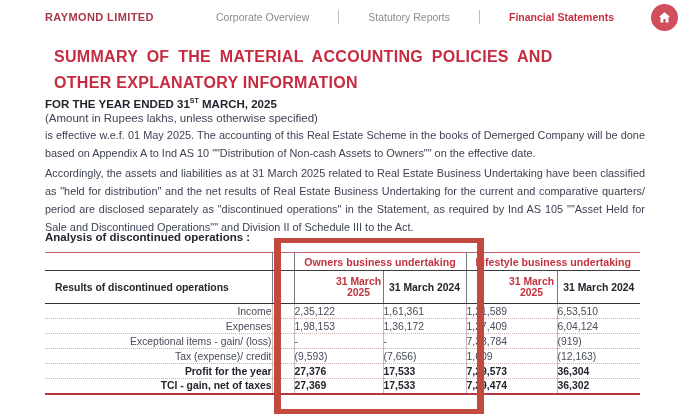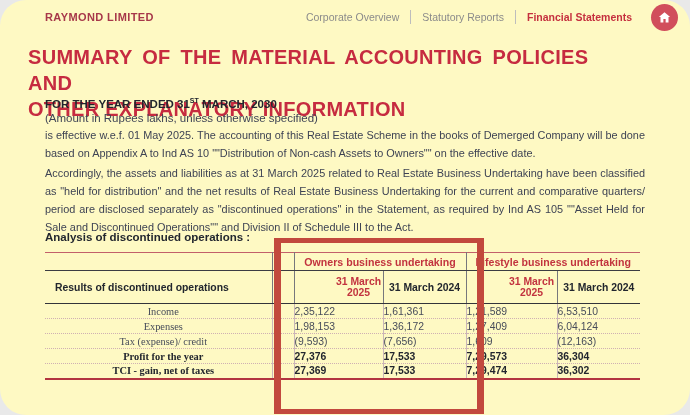--- a/index.html
+++ b/index.html
@@ -1,31 +1,31 @@
 <!DOCTYPE html>
 <html><head>
 <meta charset="utf-8">
 <style>
   * { margin:0; padding:0; box-sizing:border-box; }
   html,body { background:#e9e9e9; }
   .page {
-    position:relative; width:690px; height:415px; background:#fef9c3;
-    font-family:"Liberation Sans", sans-serif; overflow:hidden; margin:0 auto;border-radius:26px;
+    position:relative; width:690px; height:415px; background:#ffffff;
+    font-family:"Liberation Sans", sans-serif; overflow:hidden; margin:0 auto;
   }
   
   .topbar { position:absolute; top:0; left:0; right:0; height:34px; display:flex; align-items:center; }
   .brand { margin-left:45px; font-size:11px; font-weight:700; letter-spacing:.4px; color:#a7384a; }
-  .nav { margin-left:auto; display:flex; align-items:center; margin-right:12px; }
+  .nav { margin-left:auto; display:flex; align-items:center; margin-right:12px;gap:18px; }
   .nav-item { font-size:10.5px; color:#8b8b8b; padding:0 11px; cursor:pointer; white-space:nowrap; }
   .nav-item.active { color:#c5303f; font-weight:700; }
   .nav-sep { width:1px; height:14px; background:#bdbdbd; }
   .home-btn { width:27px; height:27px; border-radius:50%; background:#d14e5c; display:flex; align-items:center; justify-content:center; margin-left:8px; cursor:pointer; flex:0 0 auto; }
   .home-btn svg { width:15px; height:15px; }
   
-  .title { position:absolute; left:28px; top:44px; width:600px; color:#c62b40; font-weight:800; font-size:20px; line-height:26px; letter-spacing:.3px; }
+  .title { position:absolute; left:54px; top:44px; width:600px; color:#c62b40; font-weight:800; font-size:16px; line-height:26px; letter-spacing:.3px; }
   .title .l1 { word-spacing:4px; }
   .period { position:absolute; left:45px; top:97px; font-size:11.5px; font-weight:700; color:#21252e; }
   .period sup { font-size:7px; }
   .amount-note { position:absolute; left:45px; top:112px; font-size:11.5px; color:#3e4354; }
   .para { position:absolute; left:45px; width:600px; font-size:10.9px; line-height:18px; color:#3e4354; text-align:justify; }
   .para.p1 { top:126px; }
   .para.p2 { top:164px; }
   .analysis { position:absolute; left:45px; top:231px; font-size:11.5px; font-weight:700; color:#23272f; }
   
   .tbl-wrap { position:absolute; left:45px; top:252px; width:595px; }
@@ -35,21 +35,21 @@
   col.c-l25 { width:91px; } col.c-l24 { width:83px; }
   th, td { font-weight:400; }
   .vl { border-left:1px solid #c9b6b8; }
   tr.group th { height:18px; border-bottom:1px solid #3c3c42; color:#c2333f; font-weight:700; text-align:center; font-size:10.6px; }
   tr.group th.vl { border-left:1px solid #77777c; }
   tr.cols th { height:33px; border-bottom:1.5px solid #33343a; font-weight:700; text-align:center; color:#22262e; font-size:10.4px; }
   tr.cols th.vl { border-left:1px solid #77777c; }
   tr.cols th.red { color:#c2333f;padding-left:40px; }
   tr.cols th.lbl { text-align:left; padding-left:10px; }
   tbody td { height:15px; border-bottom:1px dotted #cfb0b3; color:#474c5a; }
-  tbody td.lbl { text-align:center; padding-left:10px;font-family:Liberation Serif, serif; }
+  tbody td.lbl { text-align:right; padding-left:10px; }
   tbody td.num { text-align:left; padding-right:7px; }
   tbody tr.bold td { font-weight:700; color:#22262e; }
   tbody tr:last-child td { border-bottom:2.5px solid #b23540; }
   
   .highlight-box { position:absolute; left:274px; top:238px; width:210px; height:176px;
     border:7px solid #c2493d; border-top-width:5px; border-bottom-width:5px; pointer-events:none; }
 </style>
 </head>
 <body>
 
@@ -71,21 +71,21 @@
         </span>
       </div>
     </div>
   </div>
 
   <div class="title">
     <div class="l1">SUMMARY OF THE MATERIAL ACCOUNTING POLICIES AND</div>
     <div class="l2">OTHER EXPLANATORY INFORMATION</div>
   </div>
 
-  <div class="period"><span>FOR THE YEAR ENDED 31</span><sup>ST</sup><span> MARCH, 2030</span></div>
+  <div class="period"><span>FOR THE YEAR ENDED 31</span><sup>ST</sup><span> MARCH, 2025</span></div>
 
   <div class="amount-note">(Amount in Rupees lakhs, unless otherwise specified)</div>
 
   <div class="para p1">is effective w.e.f. 01 May 2025. The accounting of this Real Estate Scheme in the books of Demerged Company will be done based on Appendix A to Ind AS 10 ""Distribution of Non-cash Assets to Owners"" on the effective date.</div>
   <div class="para p2">Accordingly, the assets and liabilities as at 31 March 2025 related to Real Estate Business Undertaking have been classified as "held for distribution" and the net results of Real Estate Business Undertaking for the current and comparative quarters/ period are disclosed separately as "discontinued operations" in the Statement, as required by Ind AS 105 ""Asset Held for Sale and Discontinued Operations"" and Division II of Schedule III to the Act.</div>
 
   <div class="analysis">Analysis of discontinued operations :</div>
 
   <div class="tbl-wrap">
     <table>
@@ -124,20 +124,28 @@
   </tr>
           <tr>
     <td class="lbl">Expenses</td>
     <td class="vl"></td>
     <td class="vl num">1,98,153</td>
     <td class="vl num">1,36,172</td>
     <td class="vl num">1,27,409</td>
     <td class="vl num">6,04,124</td>
   </tr>
           <tr>
+    <td class="lbl">Exceptional items - gain/ (loss)</td>
+    <td class="vl"></td>
+    <td class="vl num">-</td>
+    <td class="vl num">-</td>
+    <td class="vl num">7,33,784</td>
+    <td class="vl num">(919)</td>
+  </tr>
+          <tr>
     <td class="lbl">Tax (expense)/ credit</td>
     <td class="vl"></td>
     <td class="vl num">(9,593)</td>
     <td class="vl num">(7,656)</td>
     <td class="vl num">1,609</td>
     <td class="vl num">(12,163)</td>
   </tr>
           <tr class="bold">
     <td class="lbl">Profit for the year</td>
     <td class="vl"></td>

